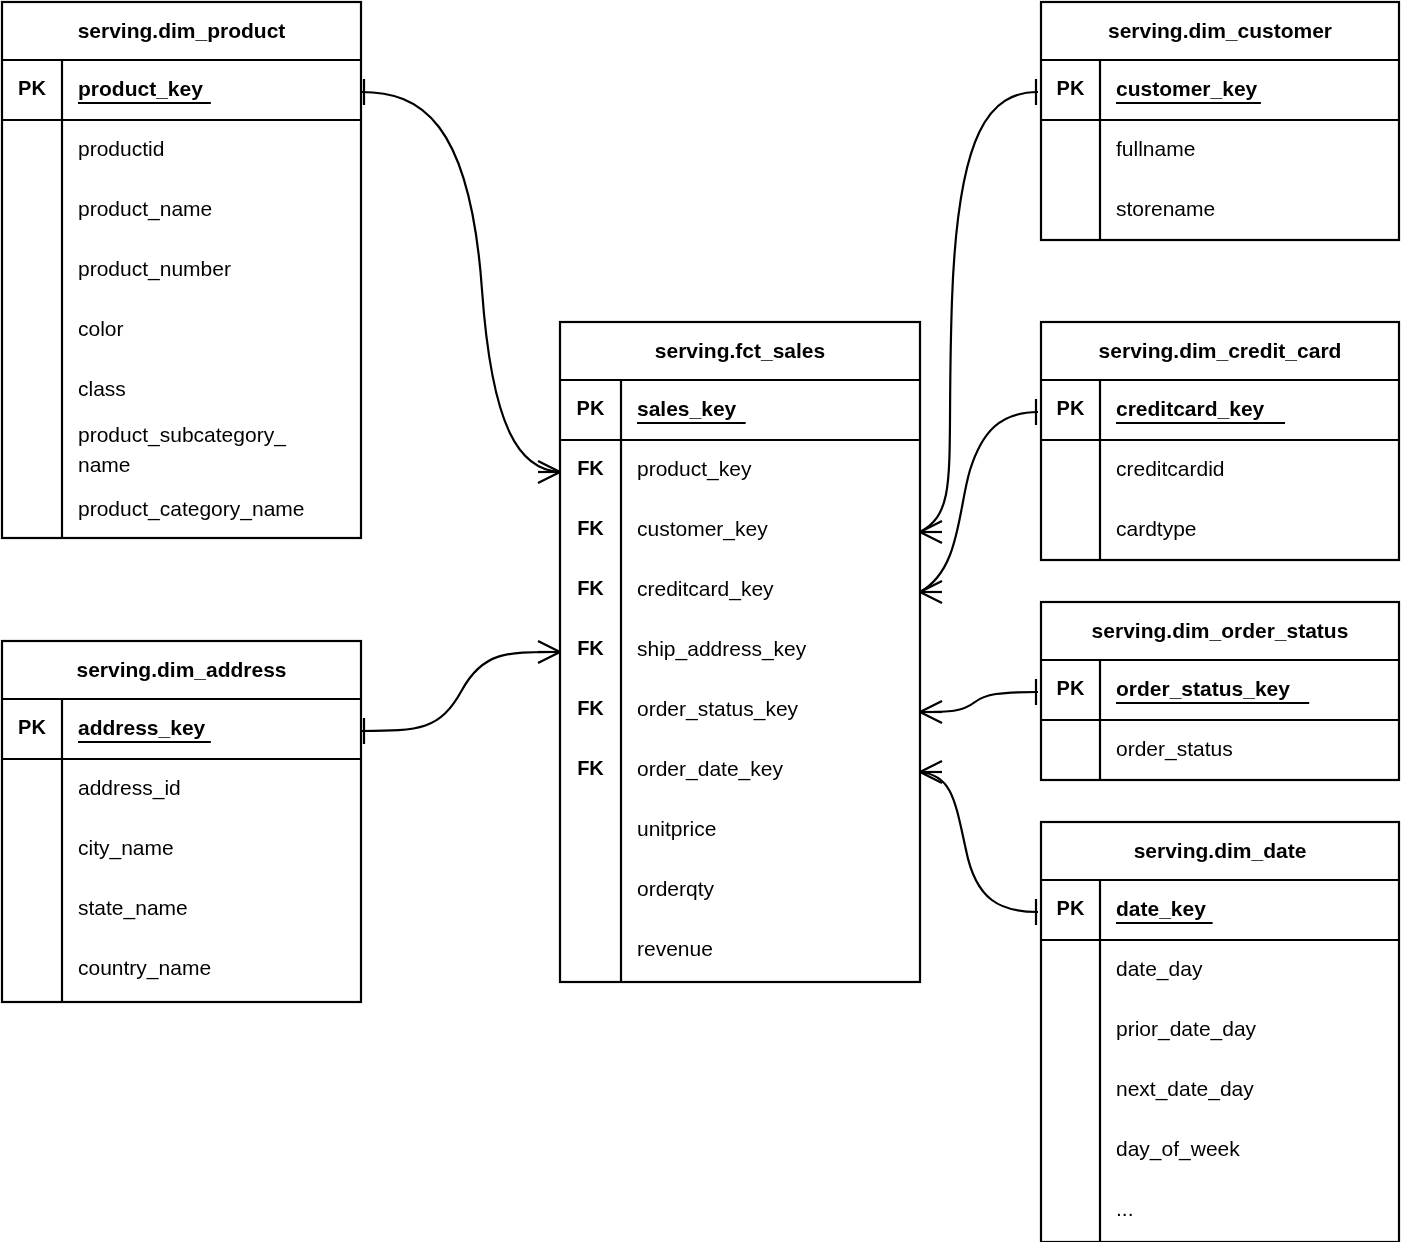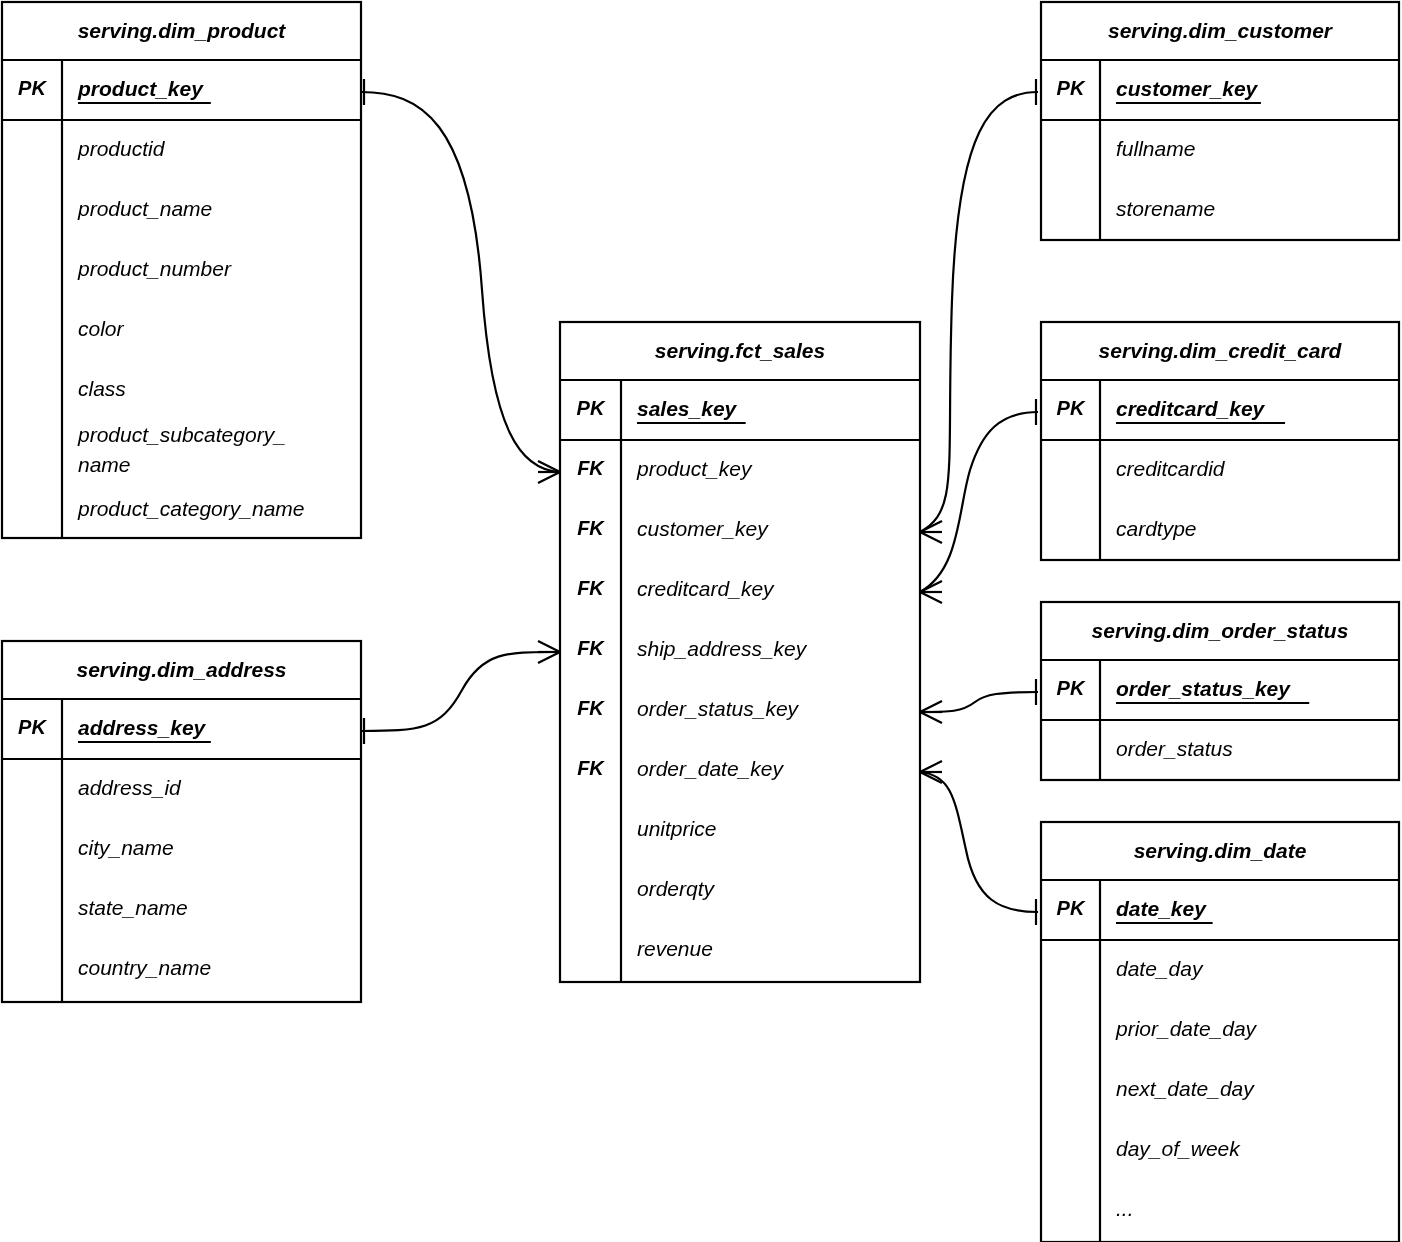--- a/index.html
+++ b/index.html
@@ -11,21 +11,20 @@
     font-family: "Liberation Sans", sans-serif;
     width: 1402px;
     height: 1242px;
     overflow: hidden;
   }
   #erd-root {
     position: relative;
     width: 1136px;
     height: 1242px;
     background: #ffffff;
-    font-style: italic;
   }
   svg#erd-canvas {
     position: absolute;
     top: 0;
     left: 0;
     width: 1402px;
     height: 1242px;
     display: block;
   }
   .tbl-border {

